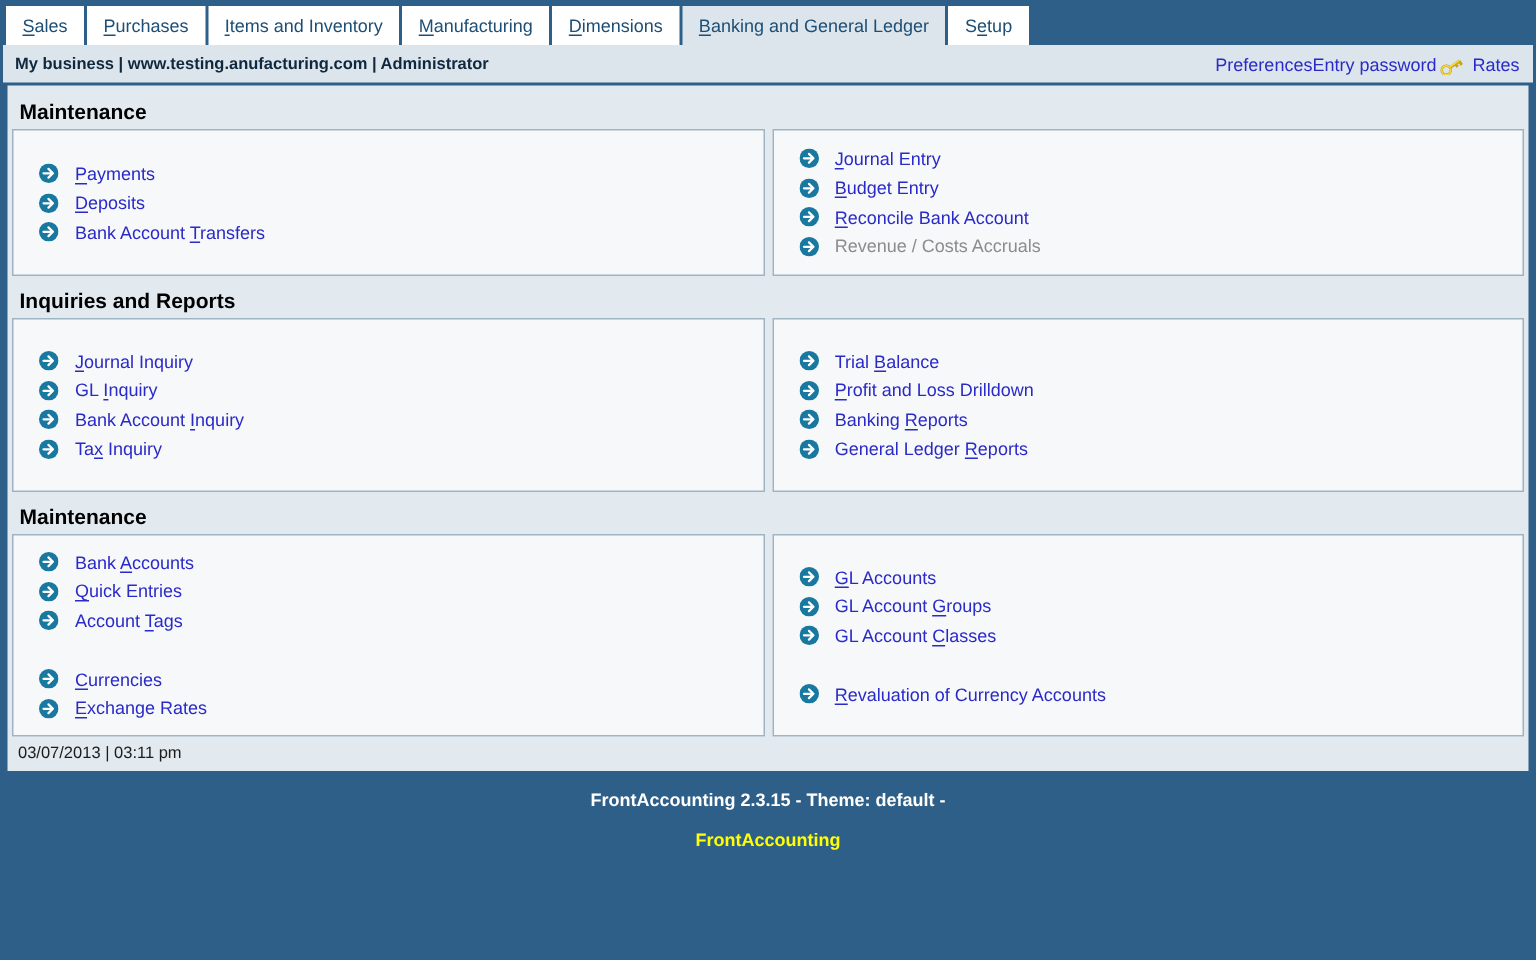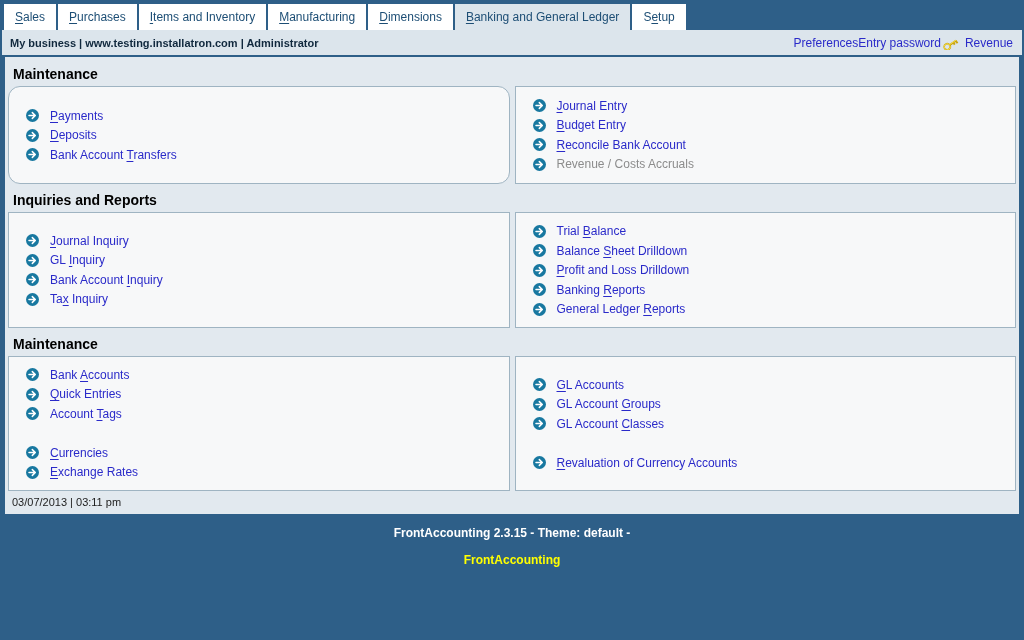--- a/index.html
+++ b/index.html
@@ -65,46 +65,46 @@
       <div class="tab"><u>S</u>ales</div>
       <div class="tab"><u>P</u>urchases</div>
       <div class="tab"><u>I</u>tems and Inventory</div>
       <div class="tab"><u>M</u>anufacturing</div>
       <div class="tab"><u>D</u>imensions</div>
       <div class="tab active"><u>B</u>anking and General Ledger</div>
       <div class="tab">S<u>e</u>tup</div>
     </div>
 
   <div class="header-bar">
-    <span class="header-title">My business | www.testing.installatron.com | Administrator</span>
+    <span class="header-title">My business | www.testing.anufacturing.com | Administrator</span>
     <span class="header-links">
       <a>Preferences</a>
       <a>Entry password</a>
       <span class="logout-wrap">
         <span class="key-icon">
           <svg width="18" height="14" viewBox="0 0 18 14">
             <g transform="rotate(-35 9 7)">
               <circle cx="4.5" cy="8.5" r="3" fill="none" stroke="#C9A50F" stroke-width="1.7"></circle>
               <circle cx="4.5" cy="8.5" r="3" fill="none" stroke="#F6DE4B" stroke-width="0.9"></circle>
               <path d="M7.5 8.5 H15.5 M12 8.5 V11 M15 8.5 V11.5" stroke="#C9A50F" stroke-width="2" fill="none"></path>
               <path d="M7.5 8.1 H15.5" stroke="#F6DE4B" stroke-width="0.9" fill="none"></path>
             </g>
           </svg>
         </span>
-        <a>Revenue</a>
+        <a>Rates</a>
       </span>
     </span>
   </div>
 
   <div class="content">
     <div id="sections">
         <div class="section">
           <div class="section-title">Maintenance</div>
           <div class="boxes">
-            <div class="box" style="height: 96px; border-radius: 12px;">
+            <div class="box" style="height: 96px;">
               <div class="menu-row">
                 <span class="arrow-icon">
                   <svg width="13" height="13" viewBox="0 0 13 13">
                     <circle cx="6.5" cy="6.5" r="6.5" fill="#1878A0"></circle>
                     <path d="M3 6.5 H9 M6.3 3.6 L9.3 6.5 L6.3 9.4" stroke="#ffffff" stroke-width="1.5" fill="none" stroke-linecap="round" stroke-linejoin="round"></path>
                   </svg>
                 </span>
                 <a class="menu-link"><u>P</u>ayments</a>
               </div>
               <div class="menu-row">
@@ -209,29 +209,20 @@
             </div>
             <div class="box" style="height: 114px;">
               <div class="menu-row">
                 <span class="arrow-icon">
                   <svg width="13" height="13" viewBox="0 0 13 13">
                     <circle cx="6.5" cy="6.5" r="6.5" fill="#1878A0"></circle>
                     <path d="M3 6.5 H9 M6.3 3.6 L9.3 6.5 L6.3 9.4" stroke="#ffffff" stroke-width="1.5" fill="none" stroke-linecap="round" stroke-linejoin="round"></path>
                   </svg>
                 </span>
                 <a class="menu-link">Trial <u>B</u>alance</a>
-              </div>
-              <div class="menu-row">
-                <span class="arrow-icon">
-                  <svg width="13" height="13" viewBox="0 0 13 13">
-                    <circle cx="6.5" cy="6.5" r="6.5" fill="#1878A0"></circle>
-                    <path d="M3 6.5 H9 M6.3 3.6 L9.3 6.5 L6.3 9.4" stroke="#ffffff" stroke-width="1.5" fill="none" stroke-linecap="round" stroke-linejoin="round"></path>
-                  </svg>
-                </span>
-                <a class="menu-link">Balance <u>S</u>heet Drilldown</a>
               </div>
               <div class="menu-row">
                 <span class="arrow-icon">
                   <svg width="13" height="13" viewBox="0 0 13 13">
                     <circle cx="6.5" cy="6.5" r="6.5" fill="#1878A0"></circle>
                     <path d="M3 6.5 H9 M6.3 3.6 L9.3 6.5 L6.3 9.4" stroke="#ffffff" stroke-width="1.5" fill="none" stroke-linecap="round" stroke-linejoin="round"></path>
                   </svg>
                 </span>
                 <a class="menu-link"><u>P</u>rofit and Loss Drilldown</a>
               </div>

